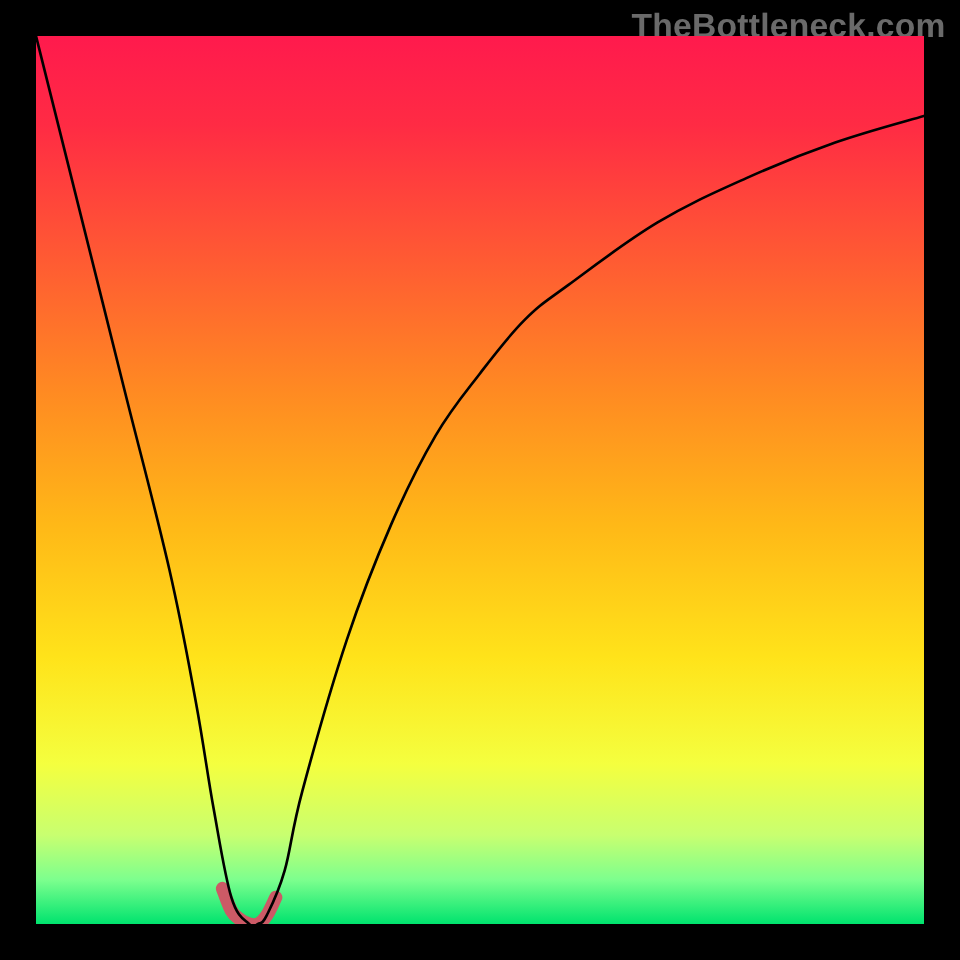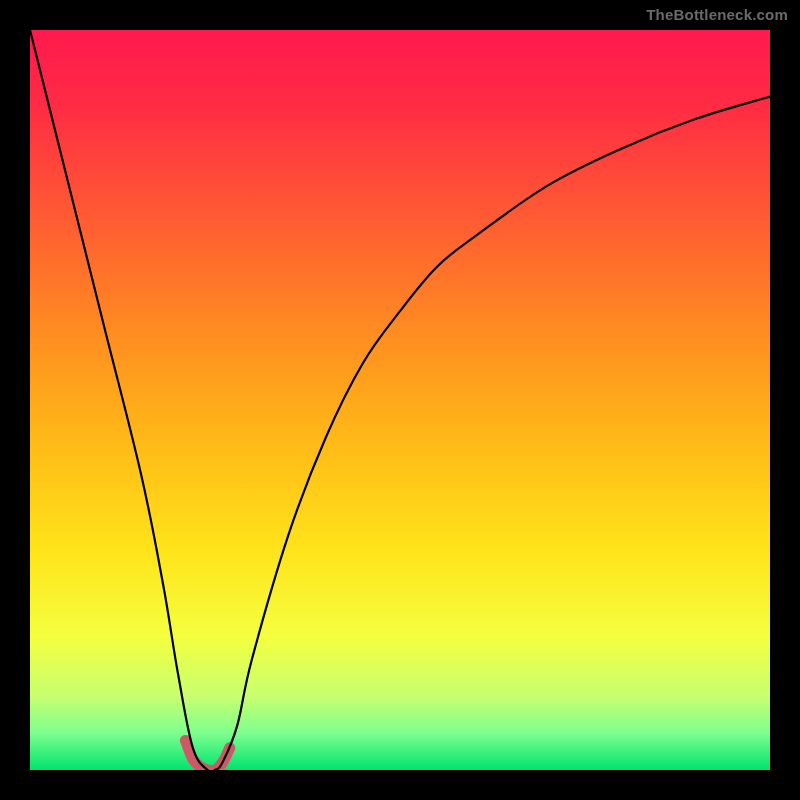--- a/index.html
+++ b/index.html
@@ -40,21 +40,21 @@
       #f4ff3f 82%,
       #c8ff70 90%,
       #7dff8e 95%,
       #00e36e 100%);
   }
   .watermark {
     position: absolute;
     top: 6px;
     right: 12px;
     color: #6a6a6a;
-    font-size: 15px;
+    font-size: 28px;
     font-weight: 600;
     letter-spacing: 0.2px;
     user-select: none;
   }
   svg.curve {
     position: absolute;
     inset: 0;
     width: 740px;
     height: 740px;
     display: block;

